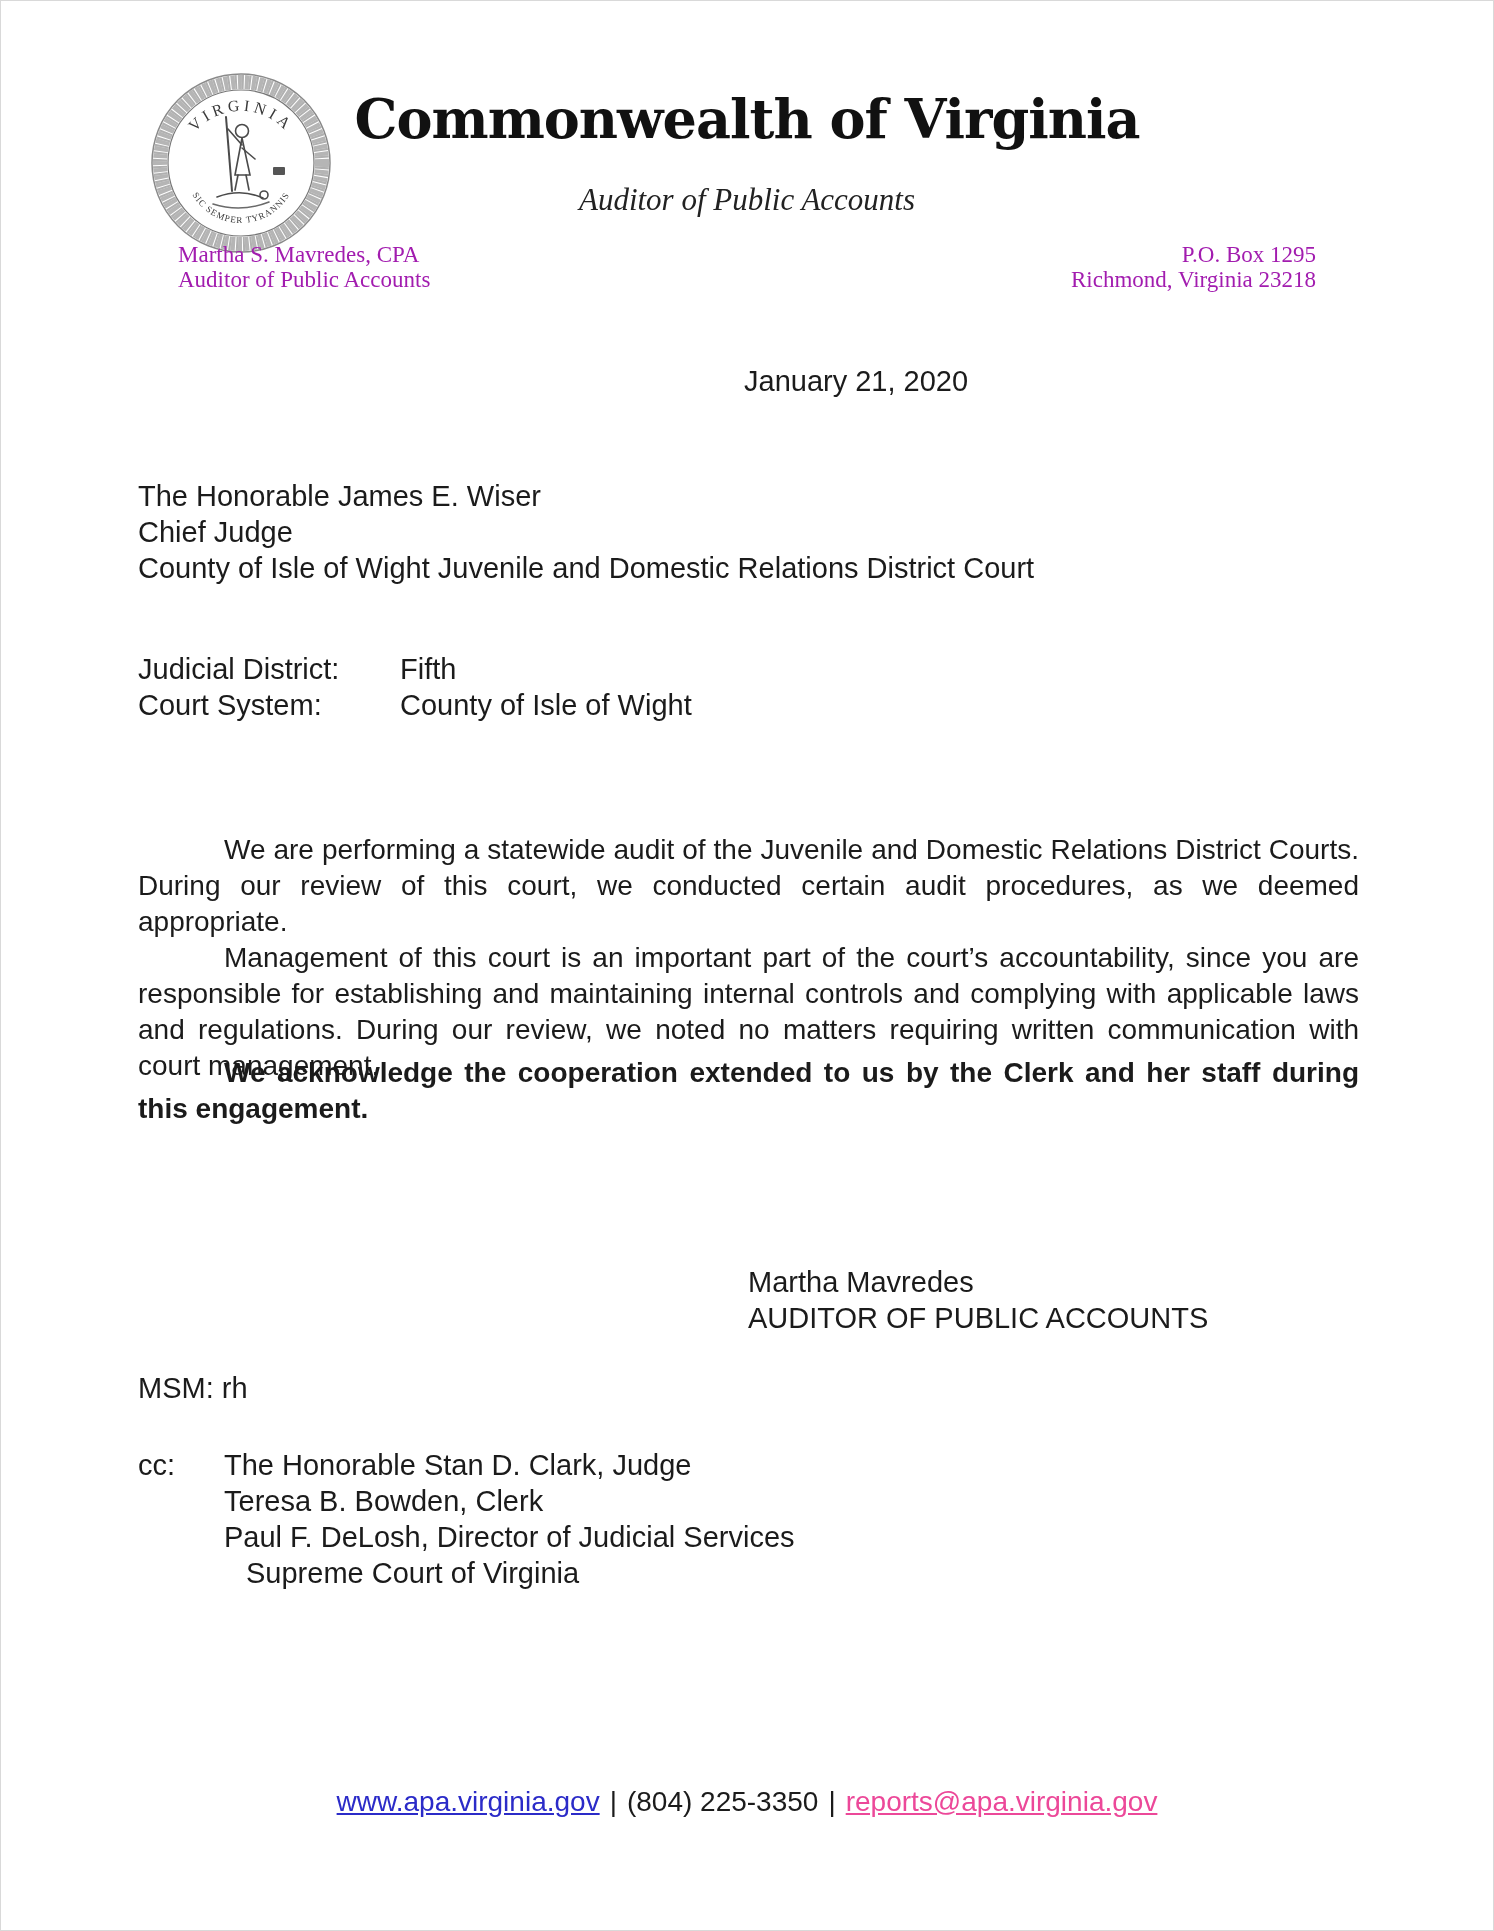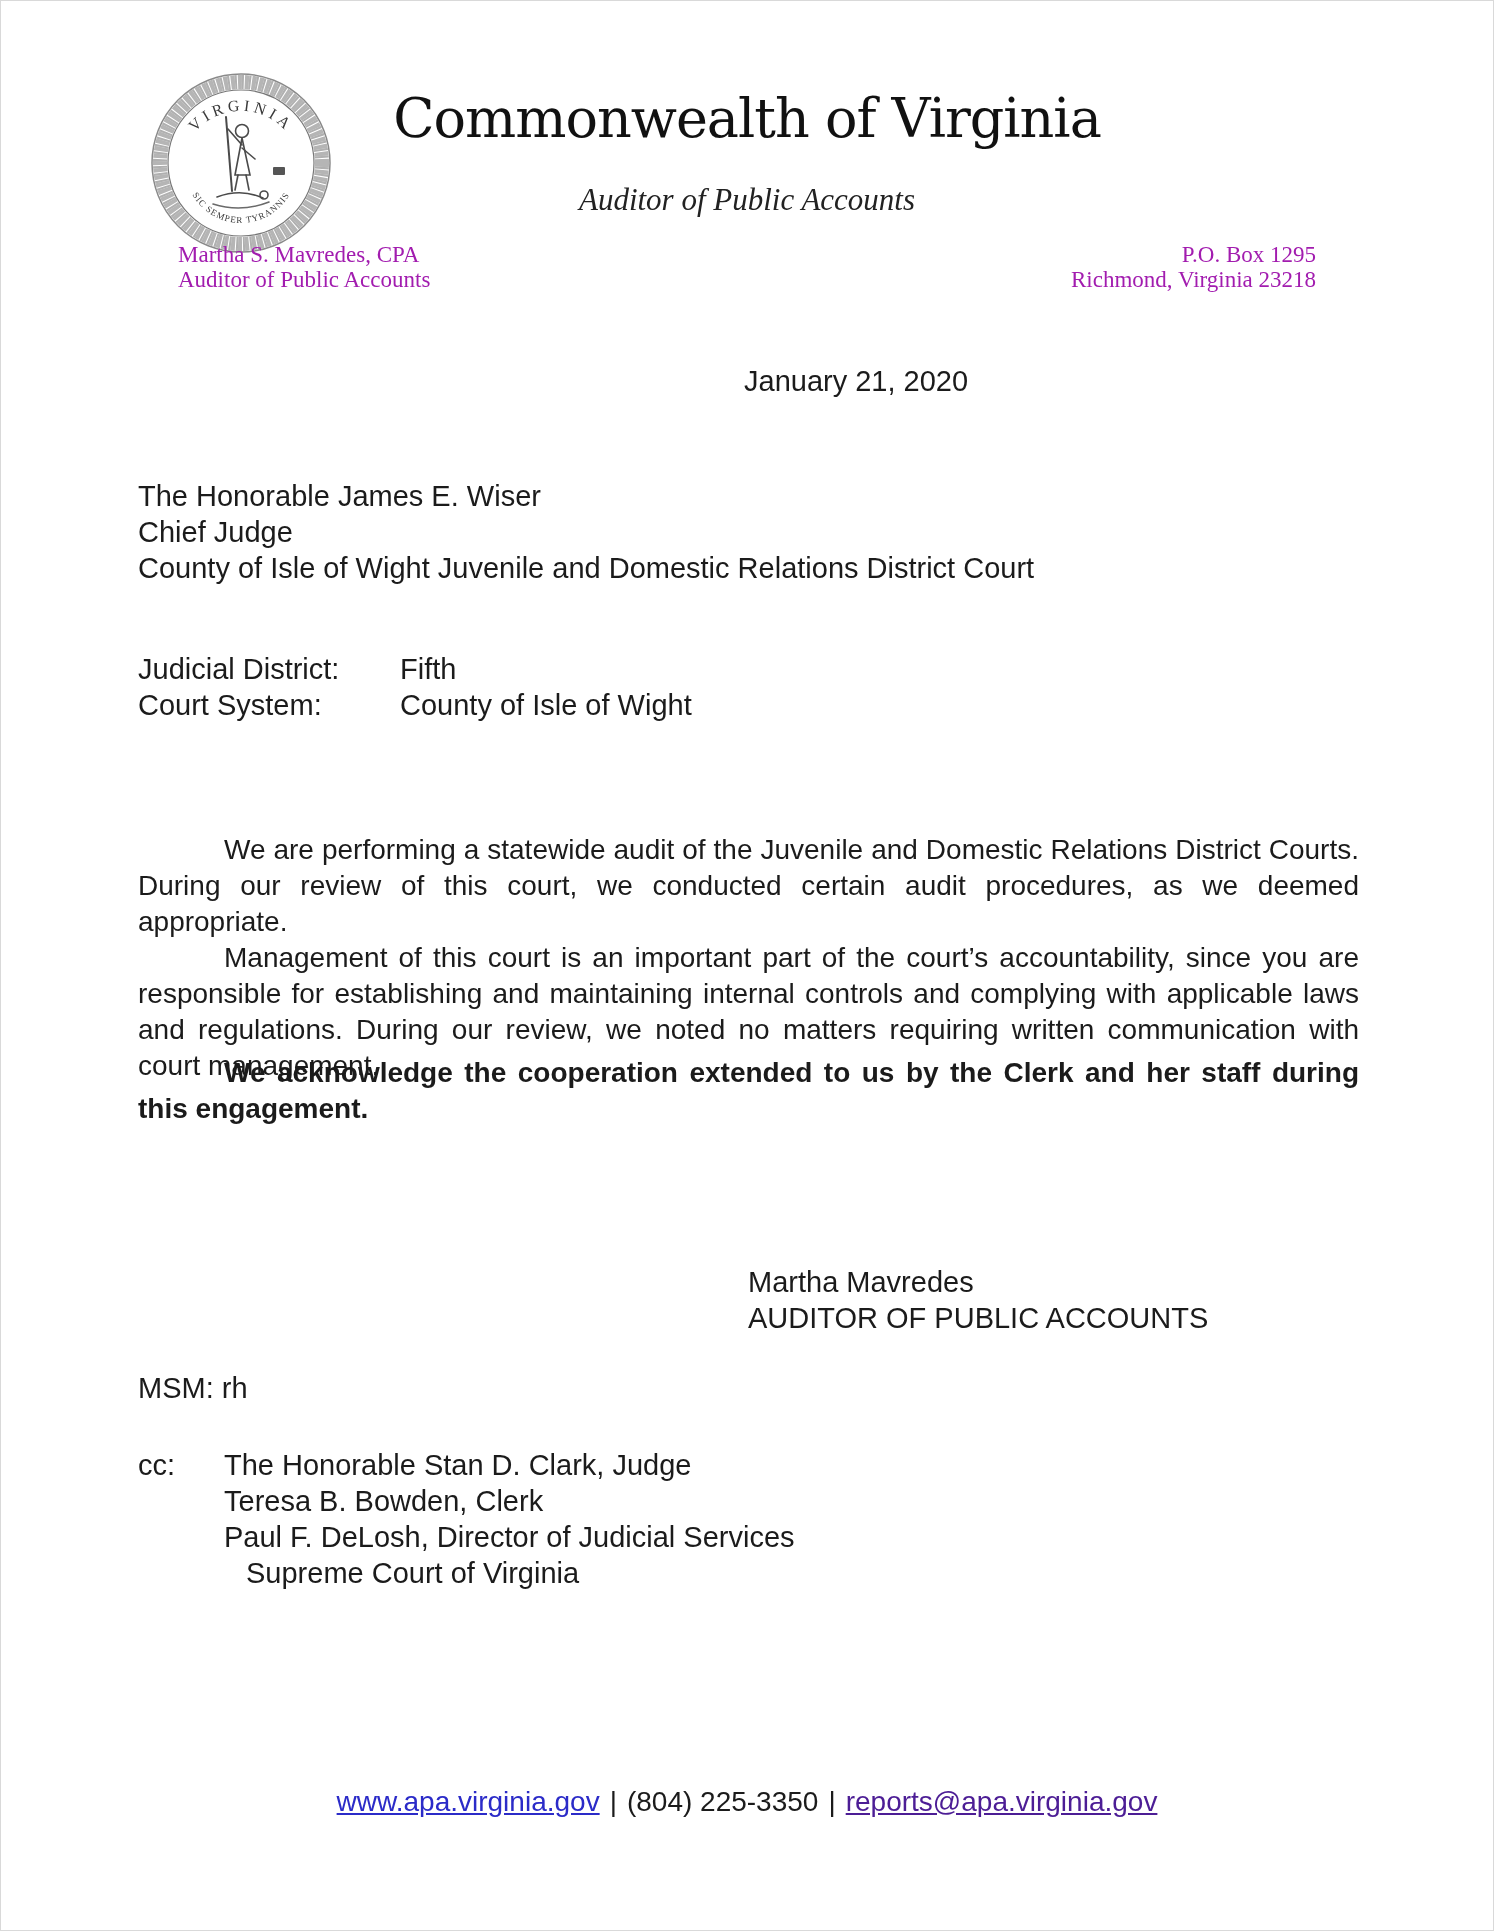--- a/index.html
+++ b/index.html
@@ -11,21 +11,21 @@
     border:1px solid #d9d9d9;
     font-family:"Liberation Sans", sans-serif;
     color:#1b1b1b;
     overflow:hidden;
   }
   
   .seal { position:absolute; left:148px; top:70px; width:184px; height:184px; }
   .masthead { position:absolute; left:0; right:0; top:86px; text-align:center; }
   .masthead-title {
     font-family:"DejaVu Serif", serif;
-    font-weight:normal;
+    font-weight:bold;
     font-size:54px;
     letter-spacing:-1px;
     line-height:64px;
     color:#111;
   }
   .masthead-subtitle {
     font-family:"Liberation Serif", serif;
     font-style:italic;
     font-size:31px;
     line-height:38px;
@@ -157,16 +157,16 @@
     <div class="cc-label-col">cc:</div>
     <div>
       <div>The Honorable Stan D. Clark, Judge</div>
       <div>Teresa B. Bowden, Clerk</div>
       <div>Paul F. DeLosh, Director of Judicial Services</div>
       <div class="cc-extra-indent">Supreme Court of Virginia</div>
     </div>
   </div>
 
   <div class="footer">
-    <a href="#" style="color: rgb(43, 43, 200);">www.apa.virginia.gov</a><span class="sep">|</span><span>(804) 225-3350</span><span class="sep">|</span><a href="#" style="color: #4c1d95;">reports@apa.virginia.gov</a>
+    <a href="#" style="color: rgb(43, 43, 200);">www.apa.virginia.gov</a><span class="sep">|</span><span>(804) 225-3350</span><span class="sep">|</span><a href="#" style="color: #ec4899;">reports@apa.virginia.gov</a>
   </div>
 
 </div>
 
 </body></html>

